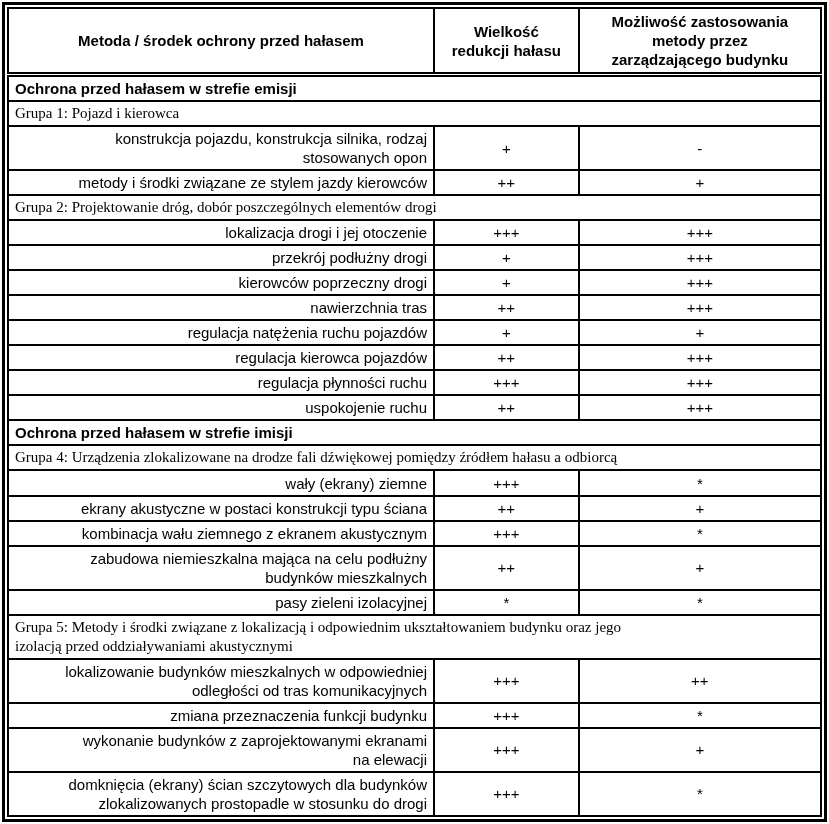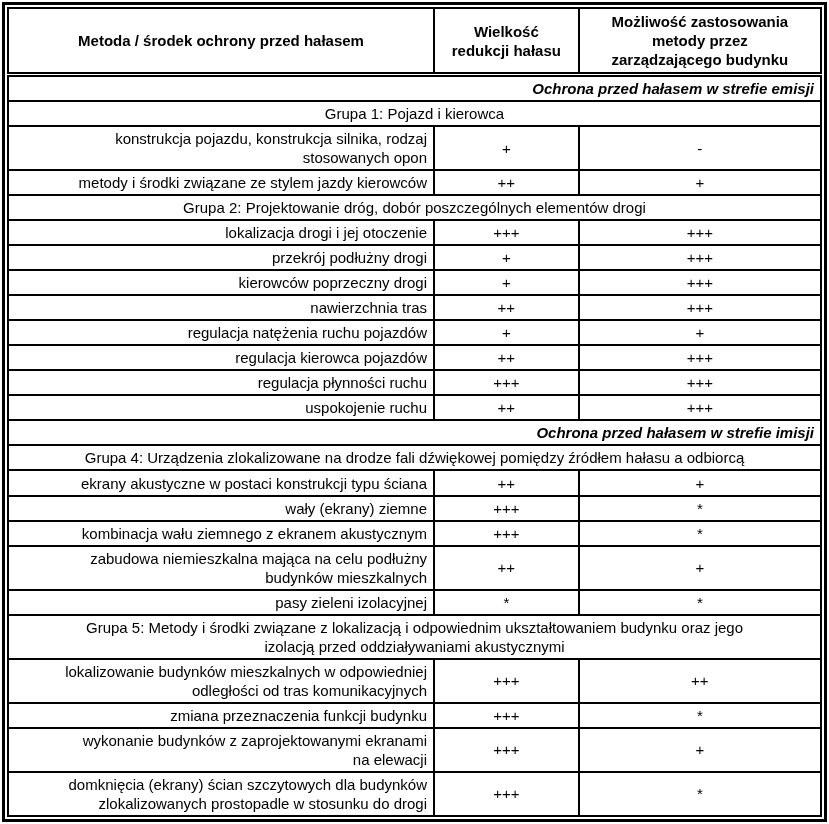--- a/index.html
+++ b/index.html
@@ -50,29 +50,29 @@
   }
   td.method {
     text-align: right;
     white-space: pre-line;
   }
   td.symbol {
     text-align: center;
   }
   tr.section td {
     font-weight: bold;
-    font-style: italic;
-    text-align: right;
+    text-align: left;
     white-space: pre-line;
     border-radius: 8px;
   }
   tr.group td {
     font-weight: normal;
-    text-align: center;
-    white-space: pre-line;
+    text-align: left;
+    white-space: pre-line;
+    font-family: Liberation Serif, serif;
   }
 </style>
 </head>
 <body>
 
 <div class="page">
   <div class="frame">
     <table class="noise-table">
       <colgroup>
         <col class="c1">
@@ -150,28 +150,28 @@
             <td class="symbol">++</td>
             <td class="symbol">+++</td>
           </tr>
           <tr class="section">
             <td colspan="3">Ochrona przed hałasem w strefie imisji</td>
           </tr>
           <tr class="group">
             <td colspan="3">Grupa 4: Urządzenia zlokalizowane na drodze fali dźwiękowej pomiędzy źródłem hałasu a odbiorcą</td>
           </tr>
           <tr>
+            <td class="method">wały (ekrany) ziemne</td>
+            <td class="symbol">+++</td>
+            <td class="symbol">*</td>
+          </tr>
+          <tr>
             <td class="method">ekrany akustyczne w postaci konstrukcji typu ściana</td>
             <td class="symbol">++</td>
             <td class="symbol">+</td>
-          </tr>
-          <tr>
-            <td class="method">wały (ekrany) ziemne</td>
-            <td class="symbol">+++</td>
-            <td class="symbol">*</td>
           </tr>
           <tr>
             <td class="method">kombinacja wału ziemnego z ekranem akustycznym</td>
             <td class="symbol">+++</td>
             <td class="symbol">*</td>
           </tr>
           <tr>
             <td class="method">zabudowa niemieszkalna mająca na celu podłużny
 budynków mieszkalnych</td>
             <td class="symbol">++</td>

